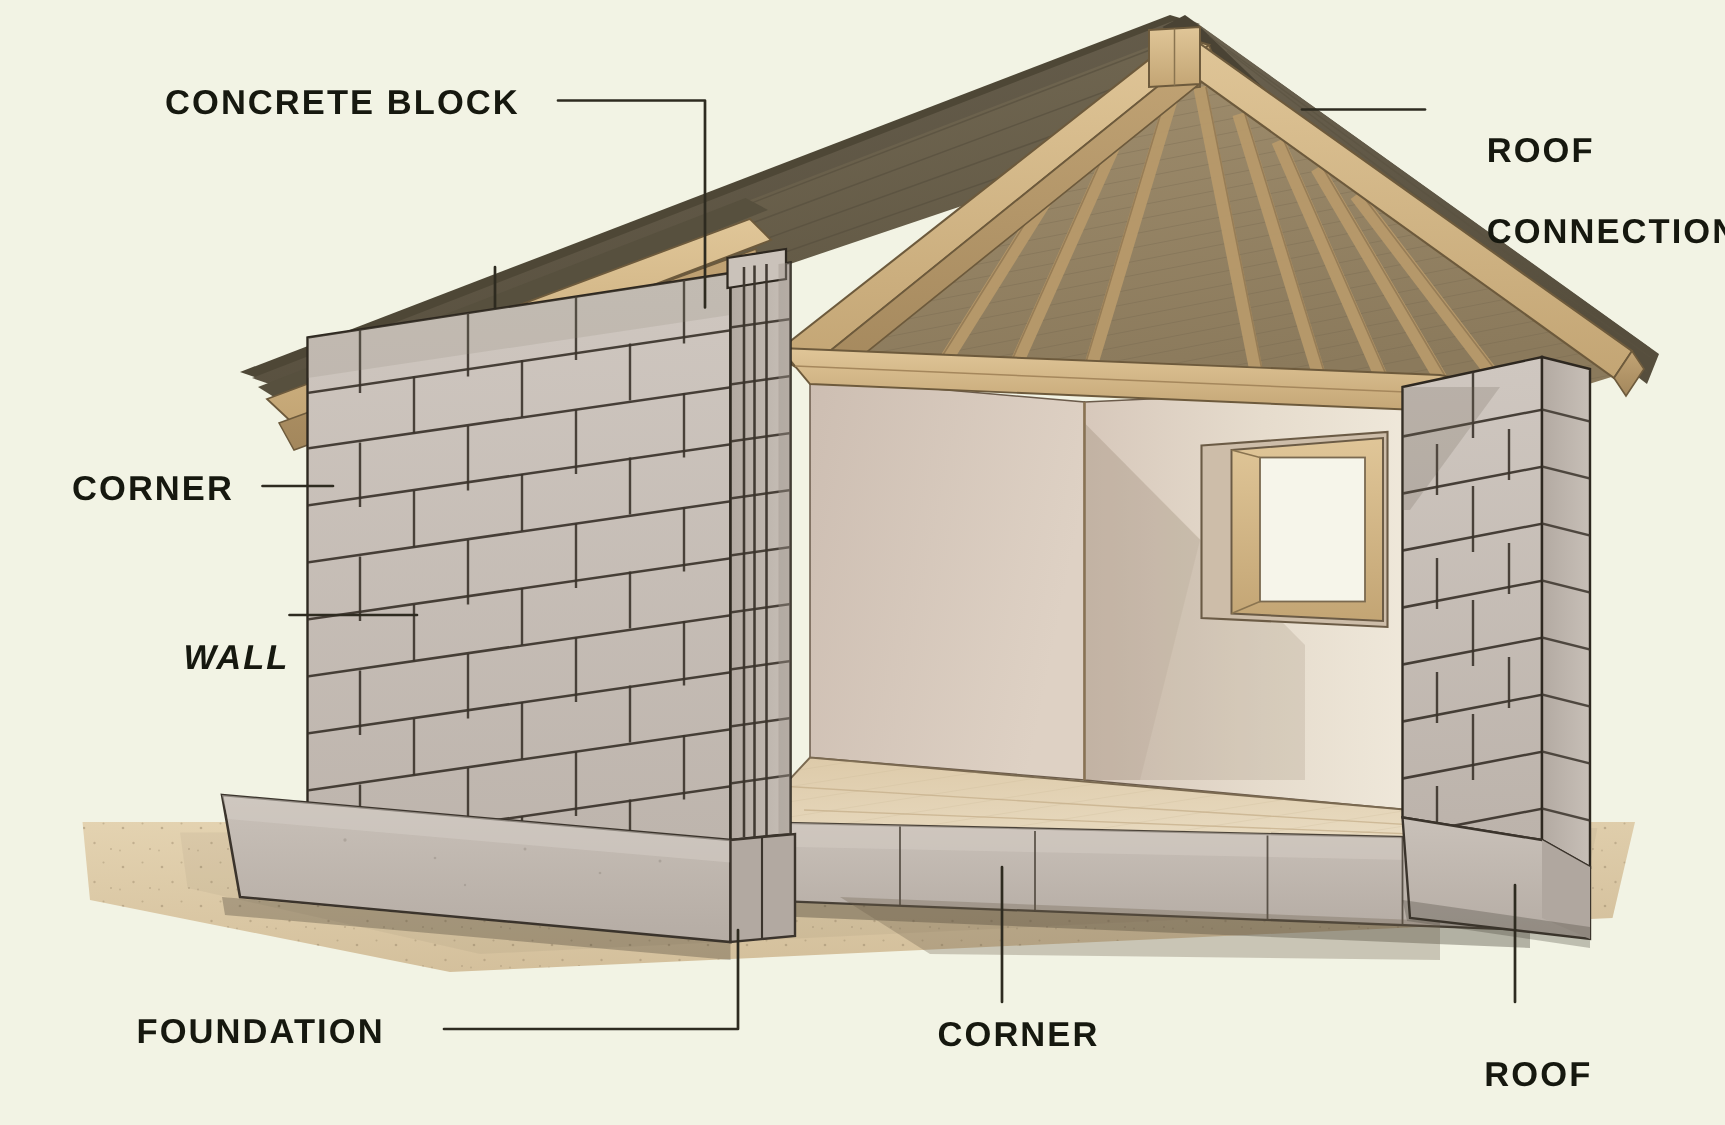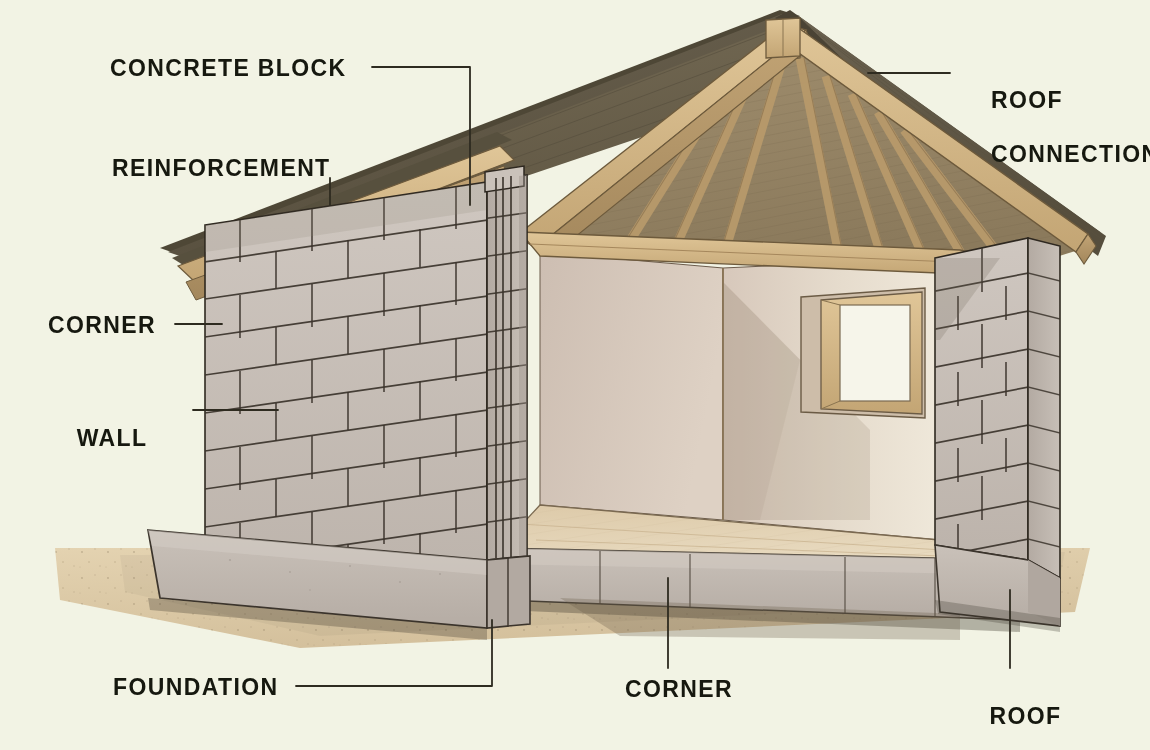--- a/index.html
+++ b/index.html
@@ -28,21 +28,21 @@
     position: absolute;
     font-family: "Liberation Sans", sans-serif;
     font-weight: bold;
     font-size: 23px;
     letter-spacing: 0.06em;
     color: #16180f;
     line-height: 1.17;
     white-space: pre;
     text-transform: uppercase;
   }
-  .label.r { text-align: center; }
+  .label.r { text-align: right; font-style: italic; }
   .label.c { text-align: center; }
   .label.l { text-align: left; }
 </style>
 </head>
 <body>
 
 <div id="stage">
 
   <svg id="art" viewBox="0 0 1150 750">
     <defs>
@@ -429,29 +429,28 @@
     </g>
   </svg>
 
   <div class="label l" style="left:110px; top:55px;">CONCRETE BLOCK</div>
 
   <div class="label l" style="left:960px; top:60px;">
     <span>ROOF</span><br>
     <span>CONNECTION</span>
   </div>
 
-  <div class="label l" style="left:112px; top:155px;">REINFORCEMENT</div>
 
   <div class="label l" style="left:48px; top:312px;">CORNER</div>
 
   <div class="label r" style="left:0px; width:193px; top:398px;">
     <span>WALL</span><br>
   </div>
 
-  <div class="label l" style="left:113px; top:674px;">FOUNDATION</div>
+  <div class="label l" style="left:91px; top:674px;">FOUNDATION</div>
 
   <div class="label l" style="left:625px; top:676px;">CORNER</div>
 
   <div class="label c" style="left:910px; width:200px; top:676px;">
     <span>ROOF</span><br>
     
   </div>
 
 </div>
 

